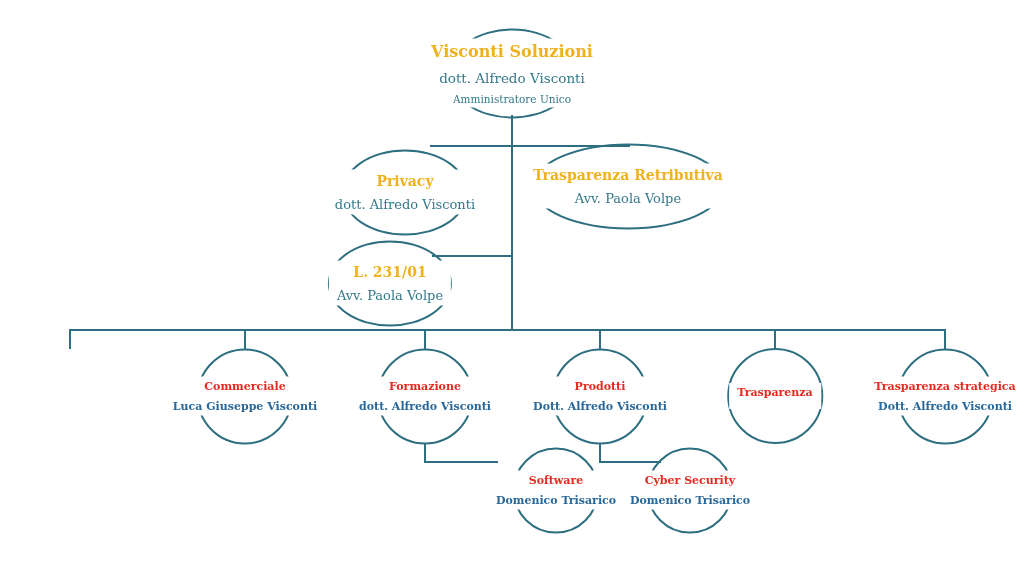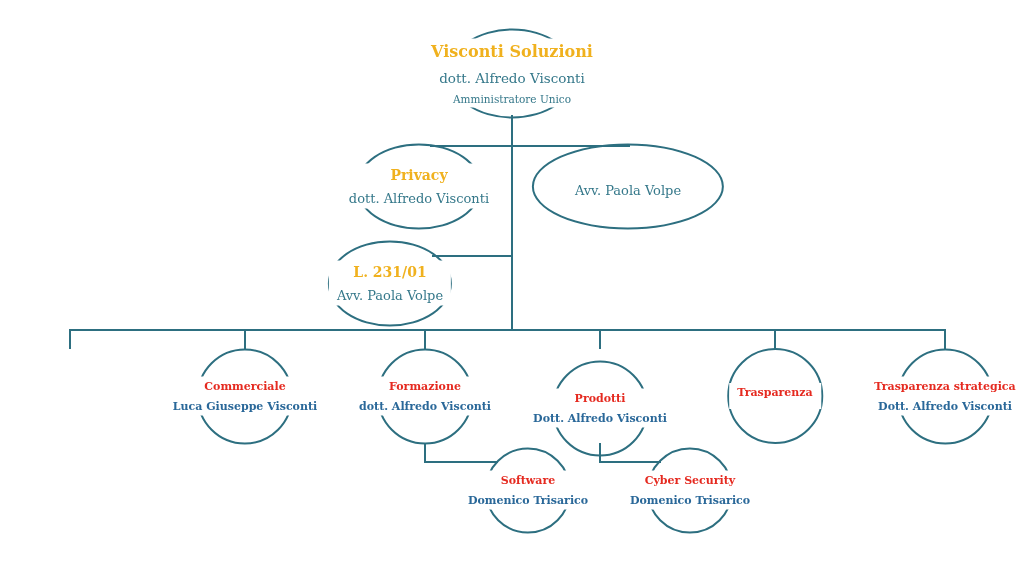--- a/index.html
+++ b/index.html
@@ -81,31 +81,32 @@
 
   <div class="node" style="left:512px; top:73px;">
     <div class="oval" style="width:128px; height:90px;"></div>
     <div class="node-text">
       <div class="t-gold root-title">Visconti Soluzioni</div>
       <div class="t-teal root-person">dott. Alfredo Visconti</div>
       <div class="t-teal root-role">Amministratore Unico</div>
     </div>
   </div>
 
-  <div class="node" style="left:405px; top:186px;margin-left:14px;">
+  <div class="node" style="left:405px; top:192px;">
     <div class="oval" style="width:126px; height:86px;"></div>
     <div class="node-text">
       <div class="t-gold staff-title">Privacy</div>
       <div class="t-teal staff-person">dott. Alfredo Visconti</div>
     </div>
   </div>
 
   <div class="node" style="left:628px; top:186px;">
     <div class="oval" style="width:192px; height:86px;"></div>
     <div class="node-text">
+      <div class="t-gold staff-title">Trasparenza Retributiva</div>
       <div class="t-teal staff-person">Avv. Paola Volpe</div>
     </div>
   </div>
 
   <div class="node" style="left:390px; top:283px;">
     <div class="oval" style="width:124px; height:86px;"></div>
     <div class="node-text">
       <div class="t-gold staff-title">L. 231/01</div>
       <div class="t-teal staff-person">Avv. Paola Volpe</div>
     </div>
@@ -121,21 +122,21 @@
   </div>
 
   <div class="node" style="left:425px; top:396px;">
     <div class="oval" style="width:96px; height:96px;"></div>
     <div class="node-text">
       <div class="t-red dept-title">Formazione</div>
       <div class="t-blue dept-person">dott. Alfredo Visconti</div>
     </div>
   </div>
 
-  <div class="node" style="left:600px; top:396px;margin-top:12px;">
+  <div class="node" style="left:600px; top:396px;">
     <div class="oval" style="width:96px; height:96px;"></div>
     <div class="node-text">
       <div class="t-red dept-title">Prodotti</div>
       <div class="t-blue dept-person">Dott. Alfredo Visconti</div>
     </div>
   </div>
 
   <div class="node" style="left:775px; top:396px;">
     <div class="oval" style="width:96px; height:96px;"></div>
     <div class="node-text">
@@ -145,21 +146,21 @@
   </div>
 
   <div class="node" style="left:945px; top:396px;">
     <div class="oval" style="width:96px; height:96px;"></div>
     <div class="node-text">
       <div class="t-red dept-title">Trasparenza strategica</div>
       <div class="t-blue dept-person">Dott. Alfredo Visconti</div>
     </div>
   </div>
 
-  <div class="node" style="left:528px; top:490px;align-items:flex-end;">
+  <div class="node" style="left:556px; top:490px;align-items:flex-end;">
     <div class="oval" style="width:86px; height:86px;"></div>
     <div class="node-text">
       <div class="t-red dept-title">Software</div>
       <div class="t-blue dept-person">Domenico Trisarico</div>
     </div>
   </div>
 
   <div class="node" style="left:690px; top:490px;">
     <div class="oval" style="width:86px; height:86px;"></div>
     <div class="node-text">

